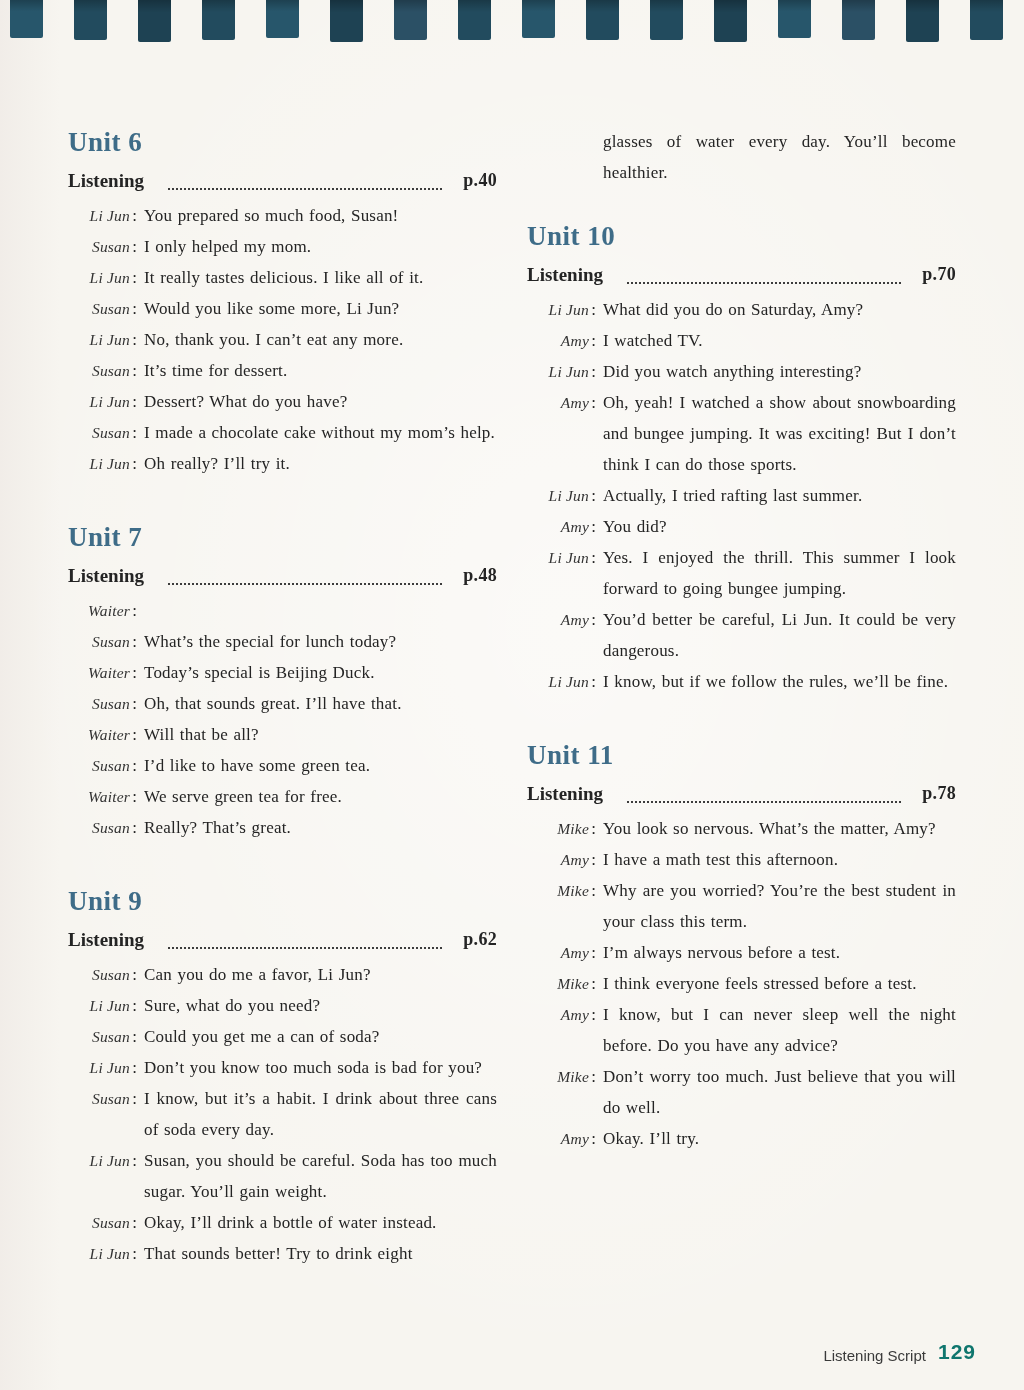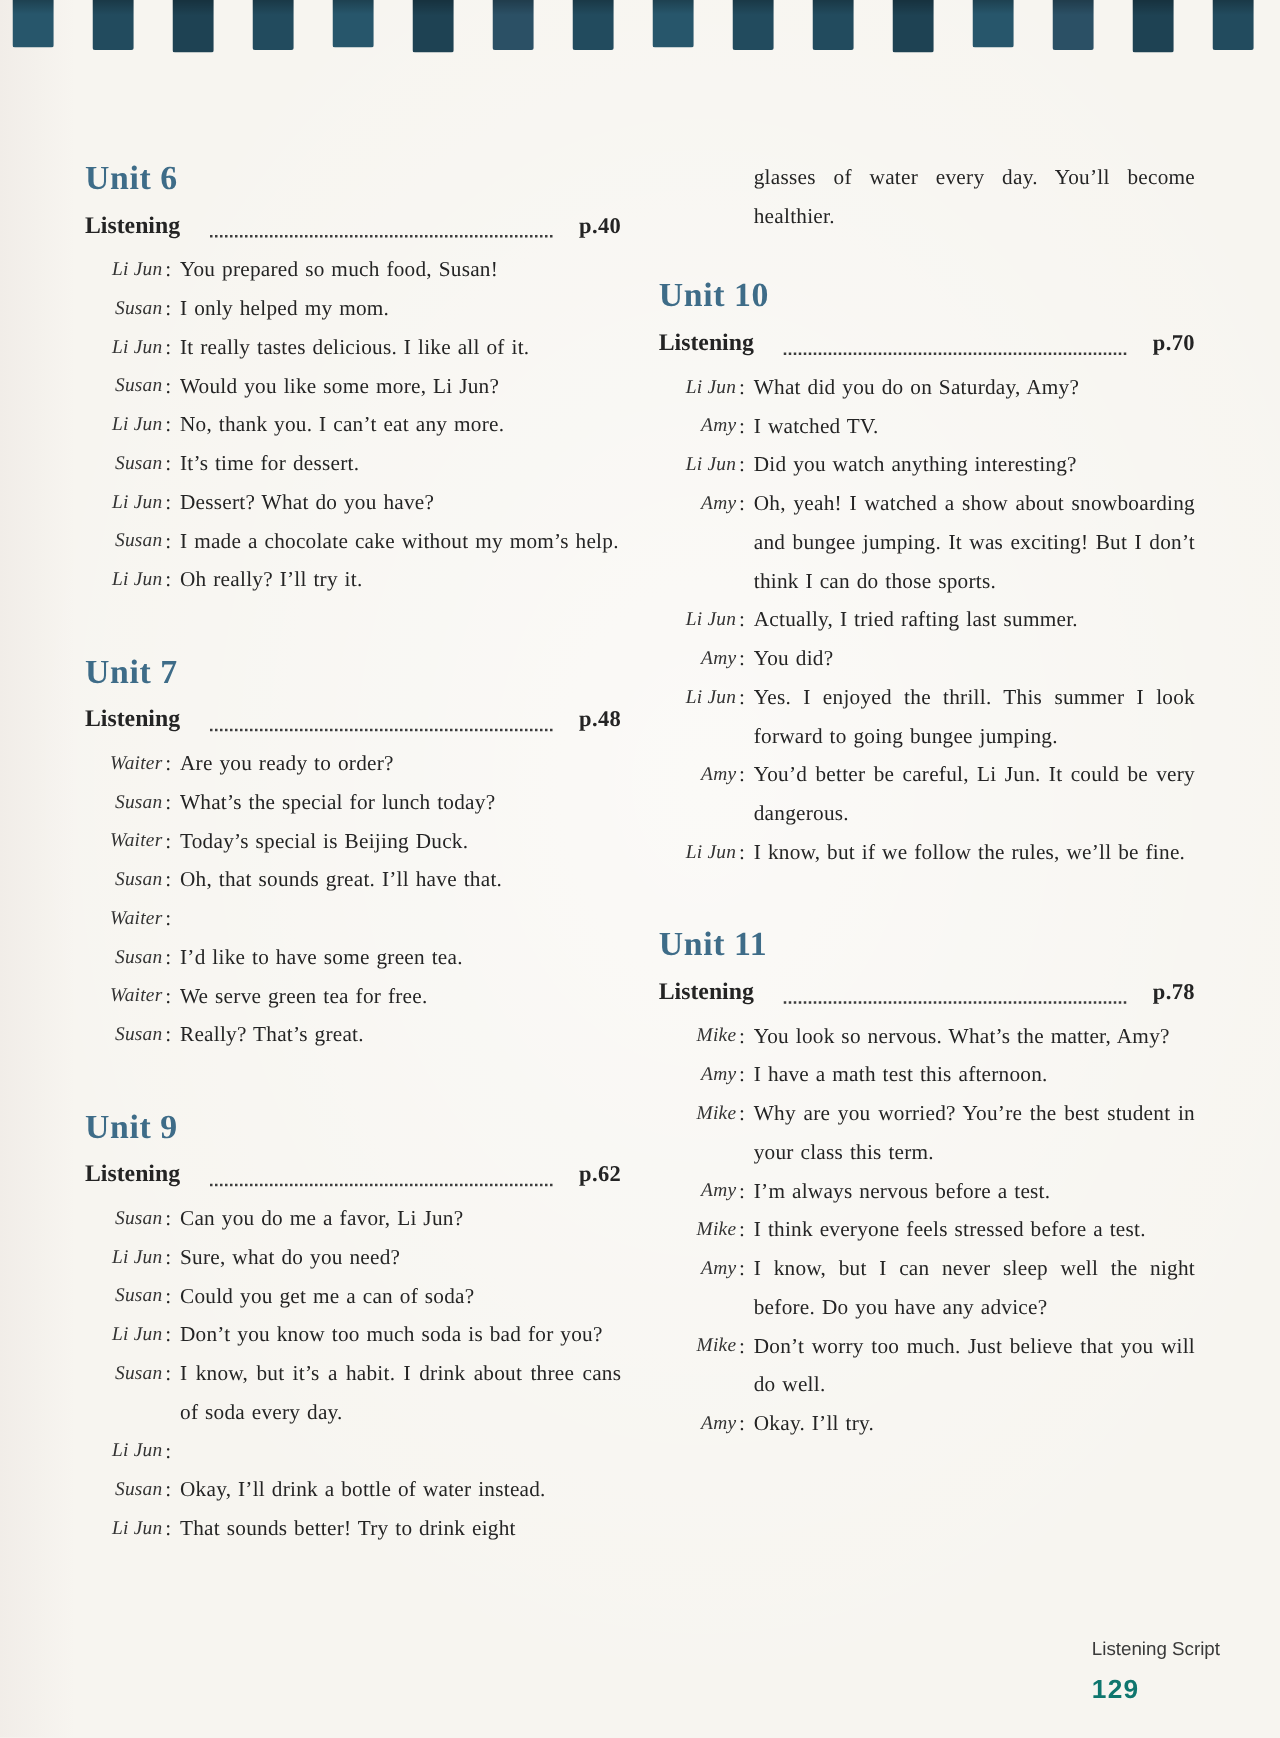--- a/index.html
+++ b/index.html
@@ -73,21 +73,21 @@
     letter-spacing:.2px;word-spacing:1px;
   }
   .continuation{
     line-height:31px;font-size:17px;padding-left:76px;
     text-align:justify;letter-spacing:.2px;word-spacing:1px;
   }
 
   .footer{
     position:absolute;right:48px;bottom:26px;
     font-family:"Liberation Sans","DejaVu Sans",sans-serif;
-    display:flex;align-items:flex-start;gap:12px;flex-direction:column;
+    display:flex;align-items:flex-end;gap:12px;
   }
   .footer-label{font-size:15px;color:#3a3a3a;}
   .footer-page{font-size:21px;font-weight:bold;color:#0f766e;letter-spacing:1px;}
 </style>
 </head>
 <body>
 
 <div class="binding">
   <div class="bar"></div>
   <div class="bar"></div>
@@ -168,40 +168,40 @@
         <h2 class="unit-title">Unit 7</h2>
         <div class="listening-row">
           <span class="listening-label">Listening</span>
           <span class="leader"></span>
           <span class="page-ref">p.48</span>
         </div>
         <div class="dialogue">
           <div class="line">
             <span class="speaker">Waiter</span>
             <span class="colon">:</span>
-            <span class="dtext">Are you ready to order?</span>
           </div>
           <div class="line">
             <span class="speaker">Susan</span>
             <span class="colon">:</span>
             <span class="dtext">What’s the special for lunch today?</span>
           </div>
           <div class="line">
             <span class="speaker">Waiter</span>
             <span class="colon">:</span>
             <span class="dtext">Today’s special is Beijing Duck.</span>
           </div>
           <div class="line">
             <span class="speaker">Susan</span>
             <span class="colon">:</span>
             <span class="dtext">Oh, that sounds great. I’ll have that.</span>
           </div>
           <div class="line">
             <span class="speaker">Waiter</span>
             <span class="colon">:</span>
+            <span class="dtext">Will that be all?</span>
           </div>
           <div class="line">
             <span class="speaker">Susan</span>
             <span class="colon">:</span>
             <span class="dtext">I’d like to have some green tea.</span>
           </div>
           <div class="line">
             <span class="speaker">Waiter</span>
             <span class="colon">:</span>
             <span class="dtext">We serve green tea for free.</span>
@@ -242,20 +242,21 @@
             <span class="dtext">Don’t you know too much soda is bad for you?</span>
           </div>
           <div class="line">
             <span class="speaker">Susan</span>
             <span class="colon">:</span>
             <span class="dtext">I know, but it’s a habit. I drink about three cans of soda every day.</span>
           </div>
           <div class="line">
             <span class="speaker">Li Jun</span>
             <span class="colon">:</span>
+            <span class="dtext">Susan, you should be careful. Soda has too much sugar. You’ll gain weight.</span>
           </div>
           <div class="line">
             <span class="speaker">Susan</span>
             <span class="colon">:</span>
             <span class="dtext">Okay, I’ll drink a bottle of water instead.</span>
           </div>
           <div class="line">
             <span class="speaker">Li Jun</span>
             <span class="colon">:</span>
             <span class="dtext">That sounds better! Try to drink eight</span>

